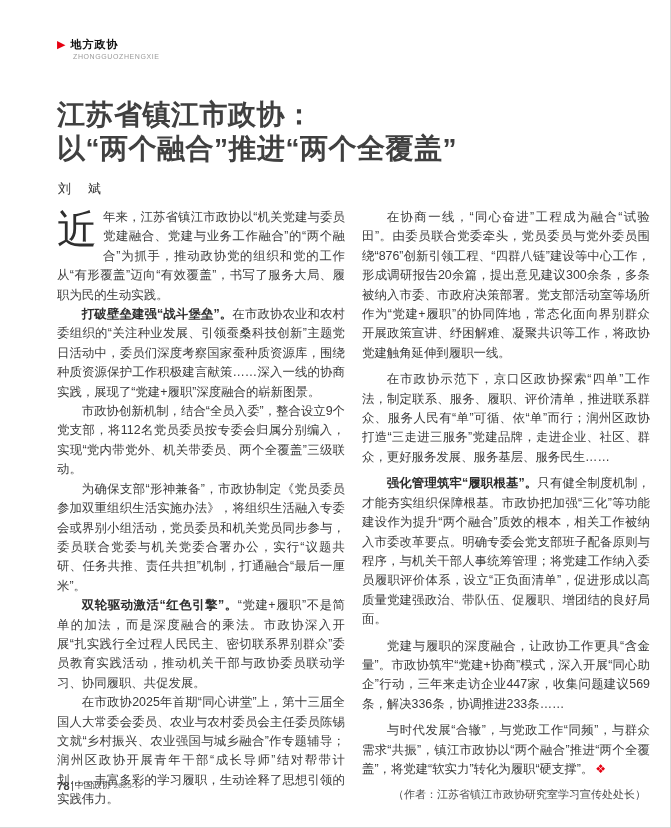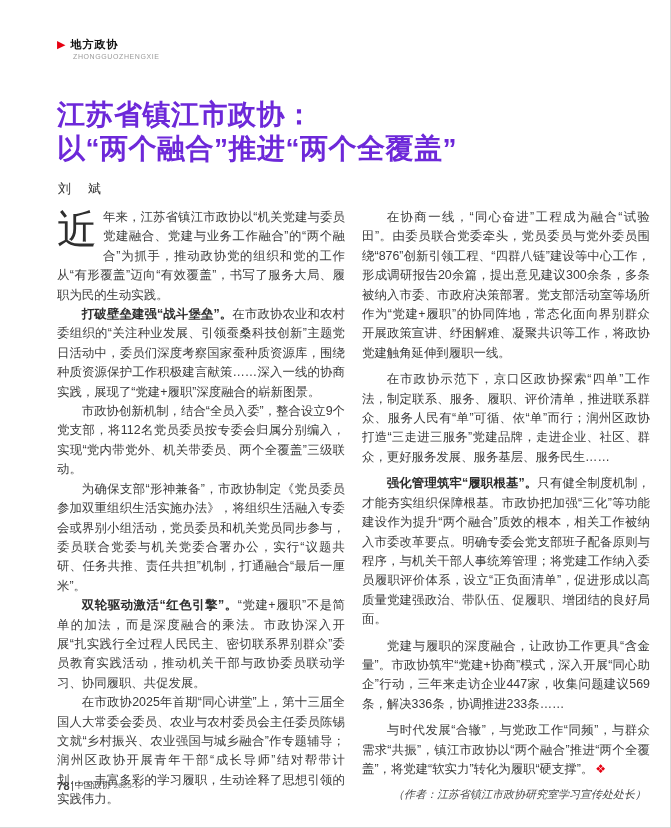--- a/index.html
+++ b/index.html
@@ -45,21 +45,21 @@
 
   
   .article-title {
     position: absolute;
     left: 57px;
     top: 98px;
     width: 560px;
     font-size: 28px;
     line-height: 34px;
     font-weight: bold;
-    color: #6d28d9;
+    color: #404040;
     letter-spacing: 0.5px;
   }
   .article-author {
     position: absolute;
     left: 58px;
     top: 180px;
     font-size: 13px;
     color: #333;
     letter-spacing: 2px;
   }
@@ -94,21 +94,20 @@
   }
   .endmark {
     color: #e60012;
     font-size: 12px;
     margin-left: 2px;
   }
   .author-note {
     margin-top: 8px;
     text-align: right;
     font-size: 11px;
-    font-style: italic;
     color: #4a4a4a;
     font-family: "DejaVu Serif", "Liberation Serif", serif;
     padding-right: 4px;
   }
 
   
   .page-footer {
     position: absolute;
     left: 57px;
     top: 779px;

